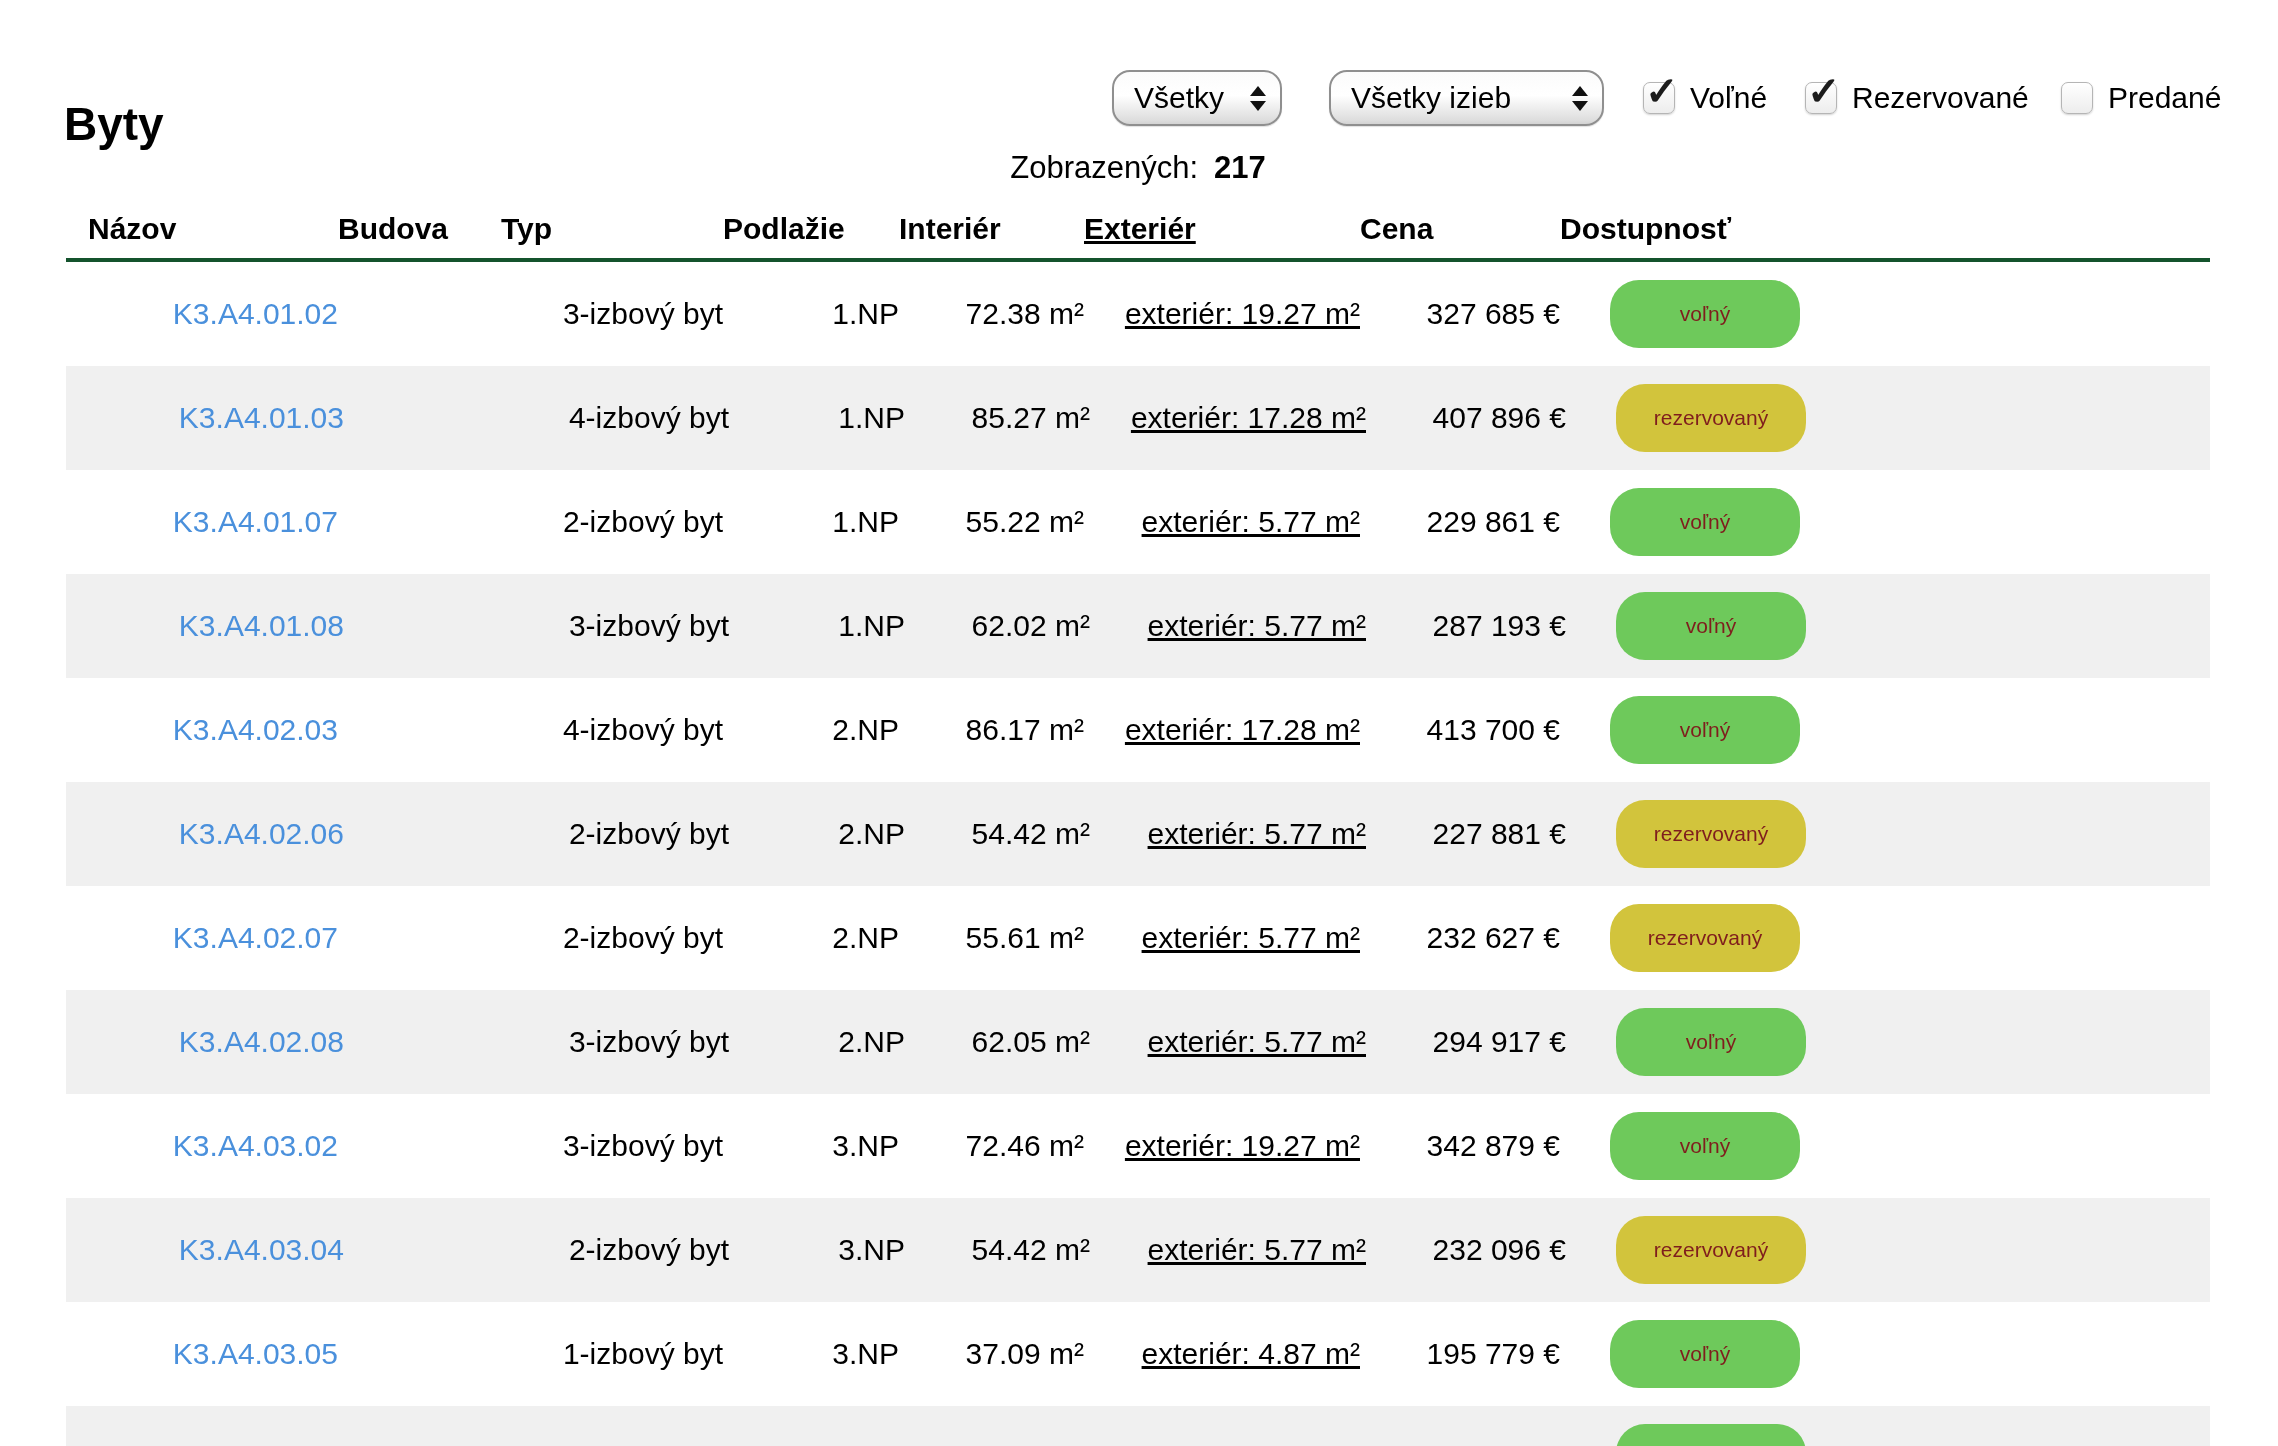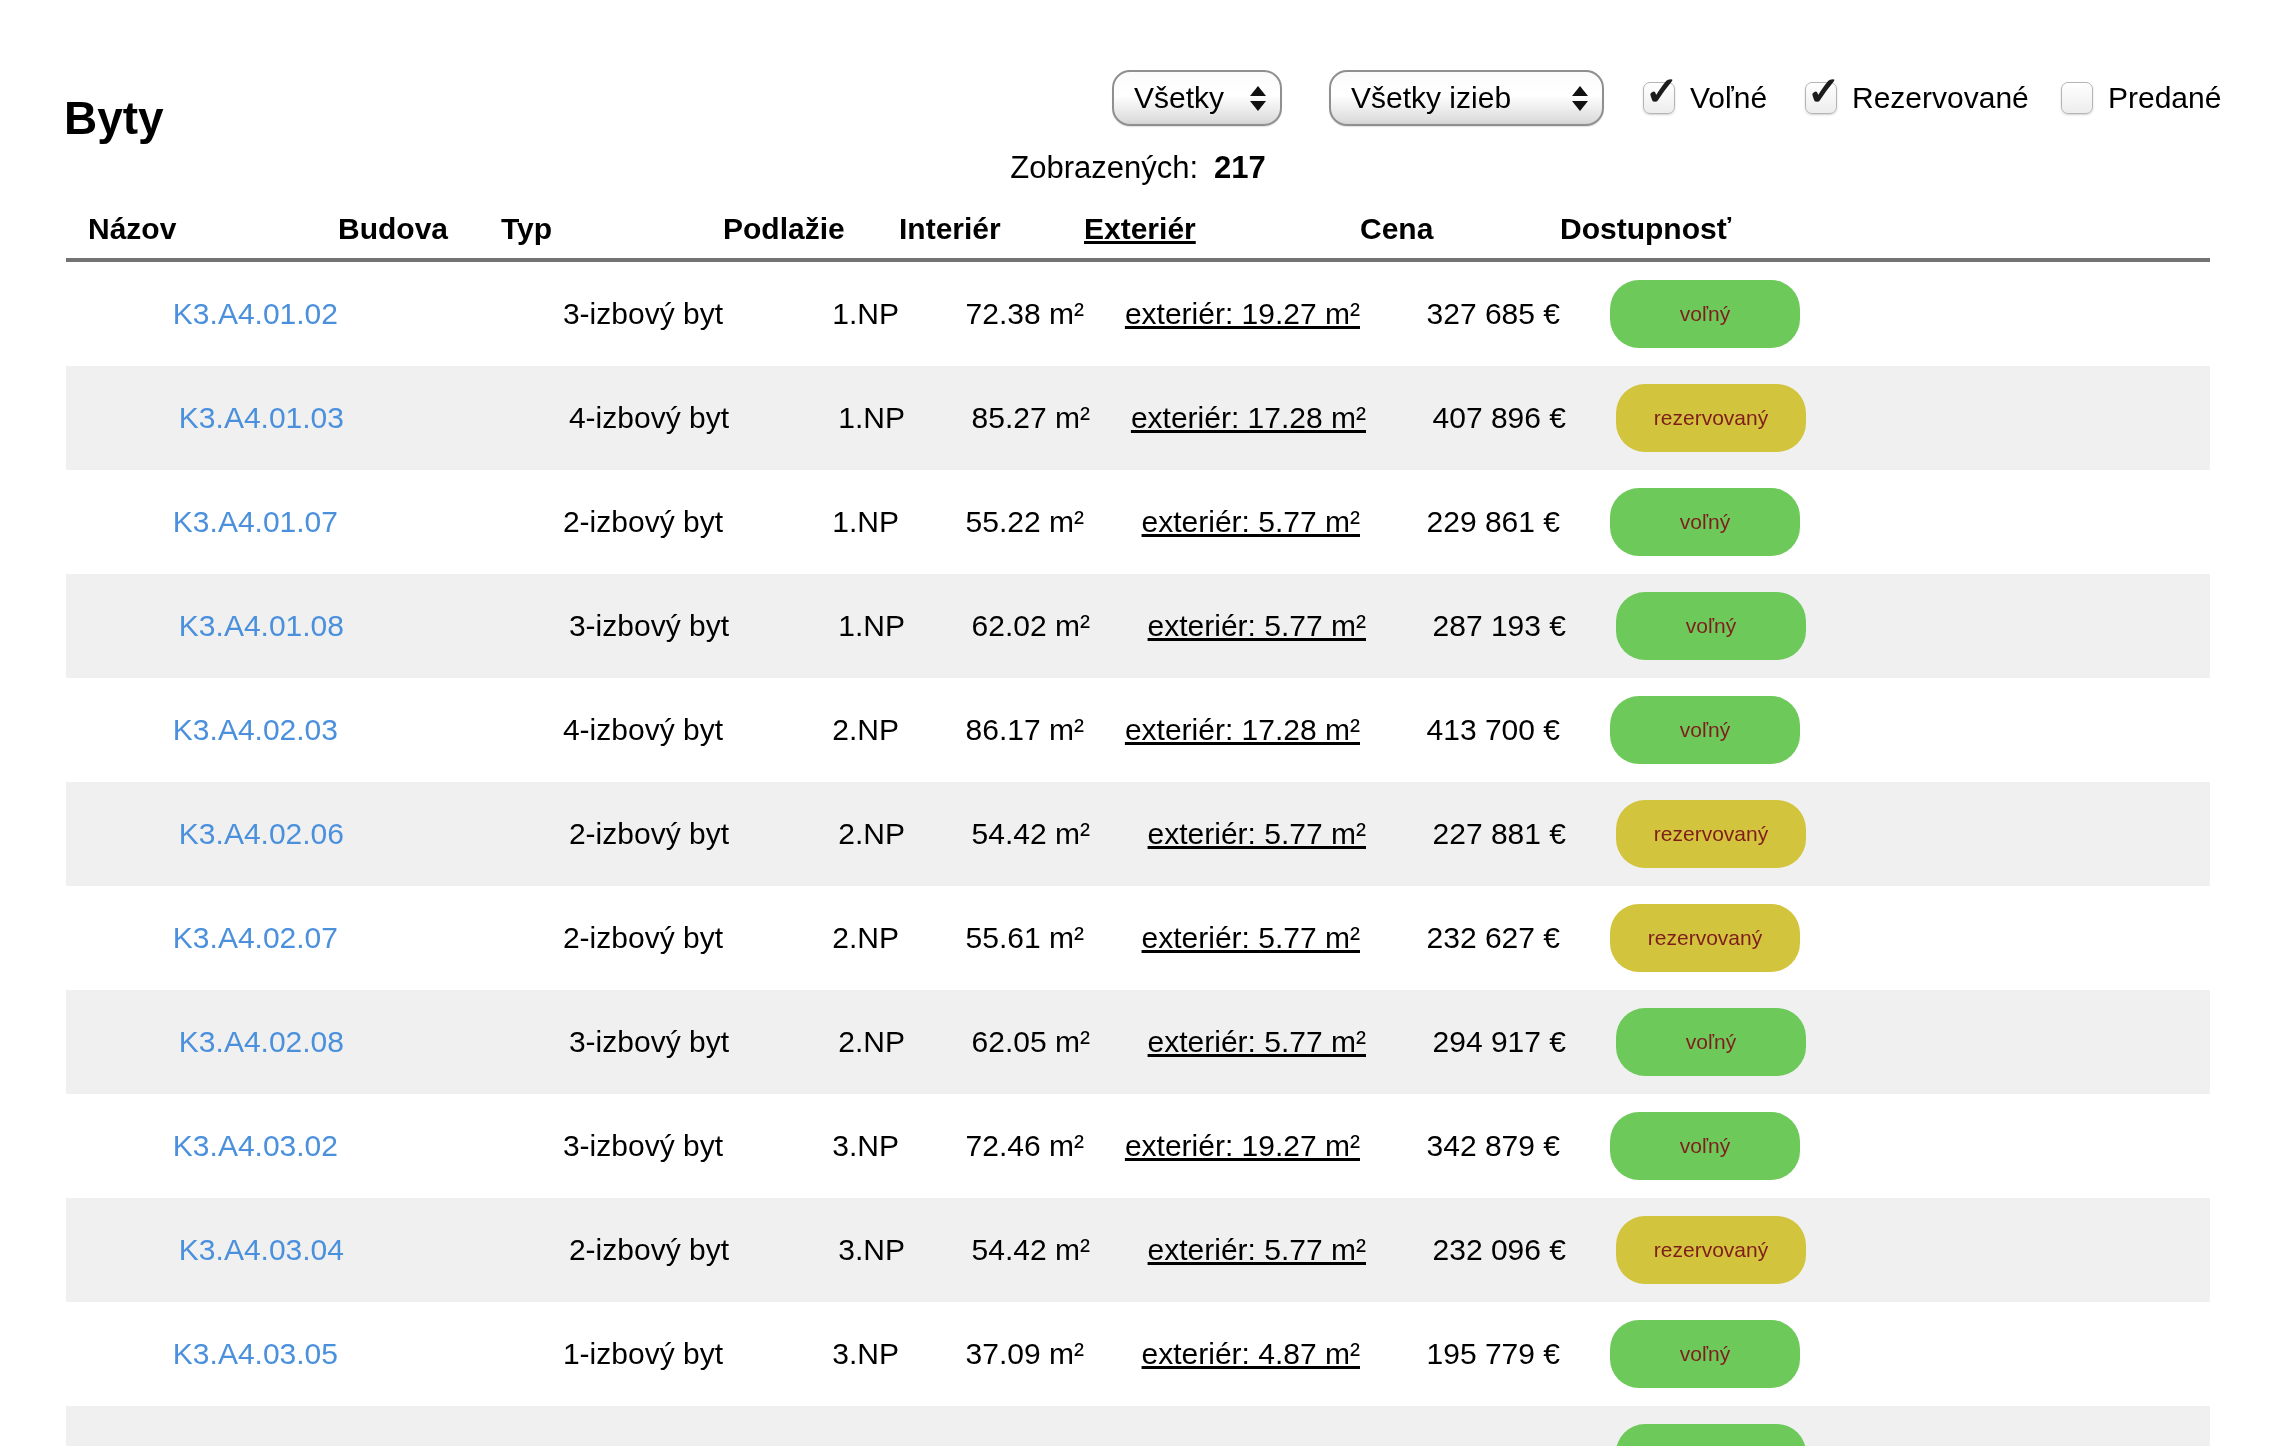--- a/index.html
+++ b/index.html
@@ -2,21 +2,21 @@
 <html><head>
 <meta charset="utf-8">
 <style>
   html,body{margin:0;padding:0;}
   body{
     width:2278px;height:1446px;position:relative;overflow:hidden;
     background:#ffffff;color:#000;
     font-family:"Liberation Sans", sans-serif;
   }
   .title{
-    position:absolute;left:64px;top:64px;
+    position:absolute;left:64px;top:70px;
     font-size:46px;font-weight:bold;line-height:1;
   }
   
   .select{
     position:absolute;top:70px;height:56px;box-sizing:border-box;
     border:2px solid #8f8f8f;border-radius:18px;
     background:linear-gradient(180deg,#fbfbfb,#ffffff 45%,#dedede 92%,#d3d3d3);
     display:flex;align-items:center;justify-content:space-between;
     padding:0 14px 0 20px;font-size:30px;cursor:default;
     box-shadow:0 1px 1px rgba(0,0,0,.12);
@@ -45,21 +45,21 @@
   
   .shown{
     position:absolute;left:66px;top:150px;width:2144px;
     text-align:center;font-size:31px;
   }
   .shown b{font-weight:bold;margin-left:16px;}
   
   .table{position:absolute;left:66px;top:196px;width:2144px;}
   .thead{
     display:flex;align-items:flex-end;height:66px;box-sizing:border-box;
-    padding:0 0 12px 22px;border-bottom:4px solid #737373;
+    padding:0 0 12px 22px;border-bottom:4px solid #14532d;
     font-weight:bold;font-size:30px;
   }
   .row{
     display:flex;align-items:center;height:104px;box-sizing:border-box;
     padding-left:22px;font-size:30px;text-align:right;
   }
   .row.stripe{background:#f0f0f0;padding-left:28px;}
   .c1{width:250px;} .c2{width:163px;} .c3{width:222px;} .c4{width:176px;}
   .c5{width:185px;} .c6{width:276px;text-decoration:underline;} .c7{width:200px;} .c8{width:240px;}
   .link{color:#4a90dc;text-decoration:none;cursor:pointer;}

